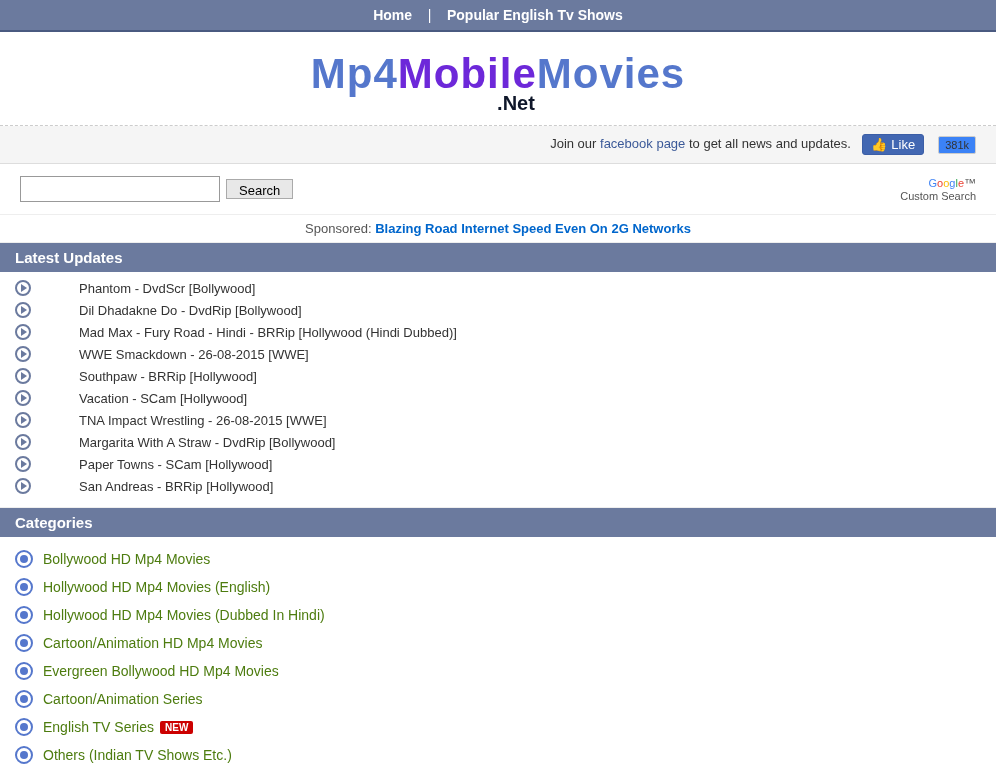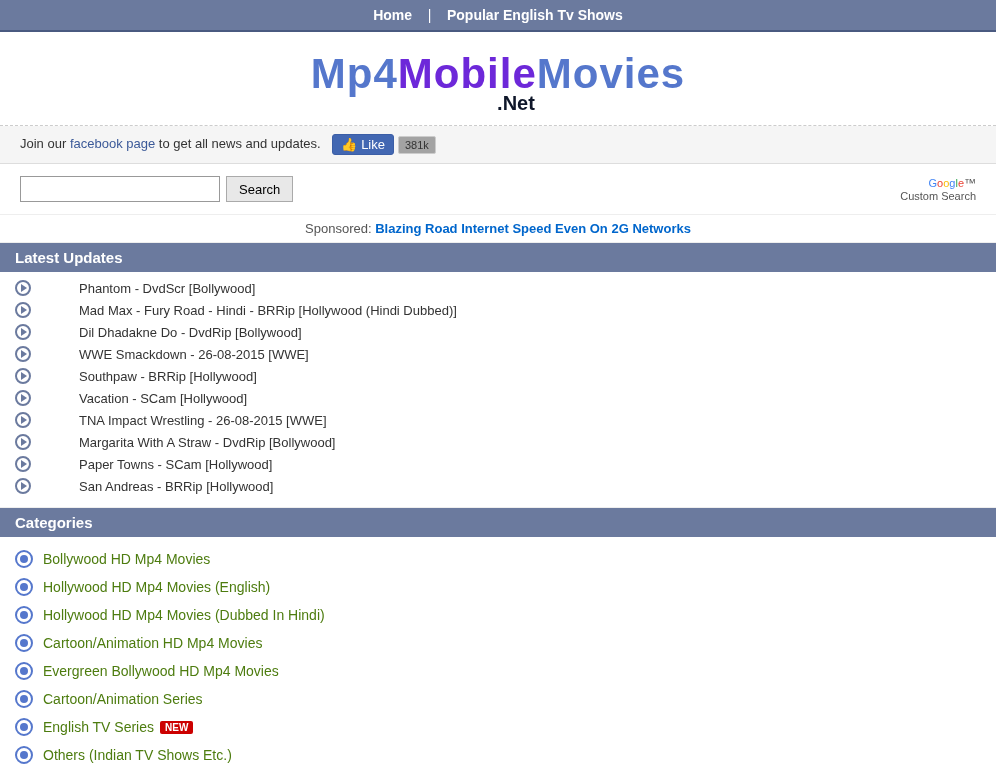--- a/index.html
+++ b/index.html
@@ -45,45 +45,45 @@
       display: block;
       margin-top: -6px;
       padding-left: 36px;
     }
 
     
     #fb-bar {
       background: #f5f5f5;
       border-bottom: 1px solid #ddd;
       padding: 8px 20px;
-      text-align: left;
+      text-align: right;
       font-size: 13px;
     }
     #fb-bar a { color: #3b5998; text-decoration: none; }
     .fb-like-box {
       display: inline-flex;
       align-items: center;
       margin-left: 8px;
       vertical-align: middle;
     }
     .fb-like-btn {
       background: #4267B2;
       color: white;
       font-size: 13px;
       padding: 2px 8px;
       border-radius: 3px;
       border: 1px solid #3b5ea6;
       display: inline-block;
     }
     .fb-count {
-      background: #a3a3a3;
+      background: #3b82f6;
       border: 1px solid #ccc;
       font-size: 11px;
       padding: 2px 6px;
-      margin-left: 4px;
+      margin-left: 14px;
       border-radius: 2px;
     }
 
     
     #search-area {
       padding: 12px 20px;
       display: flex;
       align-items: center;
       justify-content: space-between;
       border-bottom: 1px solid #eee;
@@ -99,21 +99,21 @@
       border: 1px solid #999;
       padding: 2px 6px;
       font-size: 13px;
     }
     #search-button {
       background: #e8e8e8;
       border: 1px solid #aaa;
       padding: 3px 12px;
       font-size: 13px;
       cursor: pointer;
-      height: 26px;
+      height: 20px;
     }
     #google-custom-search {
       text-align: right;
       font-size: 11px;
       color: #555;
     }
     .g-blue { color: #4285F4; }
     .g-red { color: #EA4335; }
     .g-yellow { color: #FBBC05; }
     .g-green { color: #34A853; }
@@ -271,25 +271,25 @@
 
 <div id="latest-updates-section">
   <div class="section-header">Latest Updates</div>
   <div id="latest-updates">
   <div class="update-item">
     <span class="bullet-icon"></span>
     <a href="#">Phantom - DvdScr [Bollywood]</a>
   </div>
       <div class="update-item">
     <span class="bullet-icon"></span>
+    <a href="#">Dil Dhadakne Do - DvdRip [Bollywood]</a>
+  </div>
+      <div class="update-item">
+    <span class="bullet-icon"></span>
     <a href="#">Mad Max - Fury Road - Hindi - BRRip [Hollywood (Hindi Dubbed)]</a>
-  </div>
-      <div class="update-item">
-    <span class="bullet-icon"></span>
-    <a href="#">Dil Dhadakne Do - DvdRip [Bollywood]</a>
   </div>
       <div class="update-item">
     <span class="bullet-icon"></span>
     <a href="#">WWE Smackdown - 26-08-2015 [WWE]</a>
   </div>
       <div class="update-item">
     <span class="bullet-icon"></span>
     <a href="#">Southpaw - BRRip [Hollywood]</a>
   </div>
       <div class="update-item">

